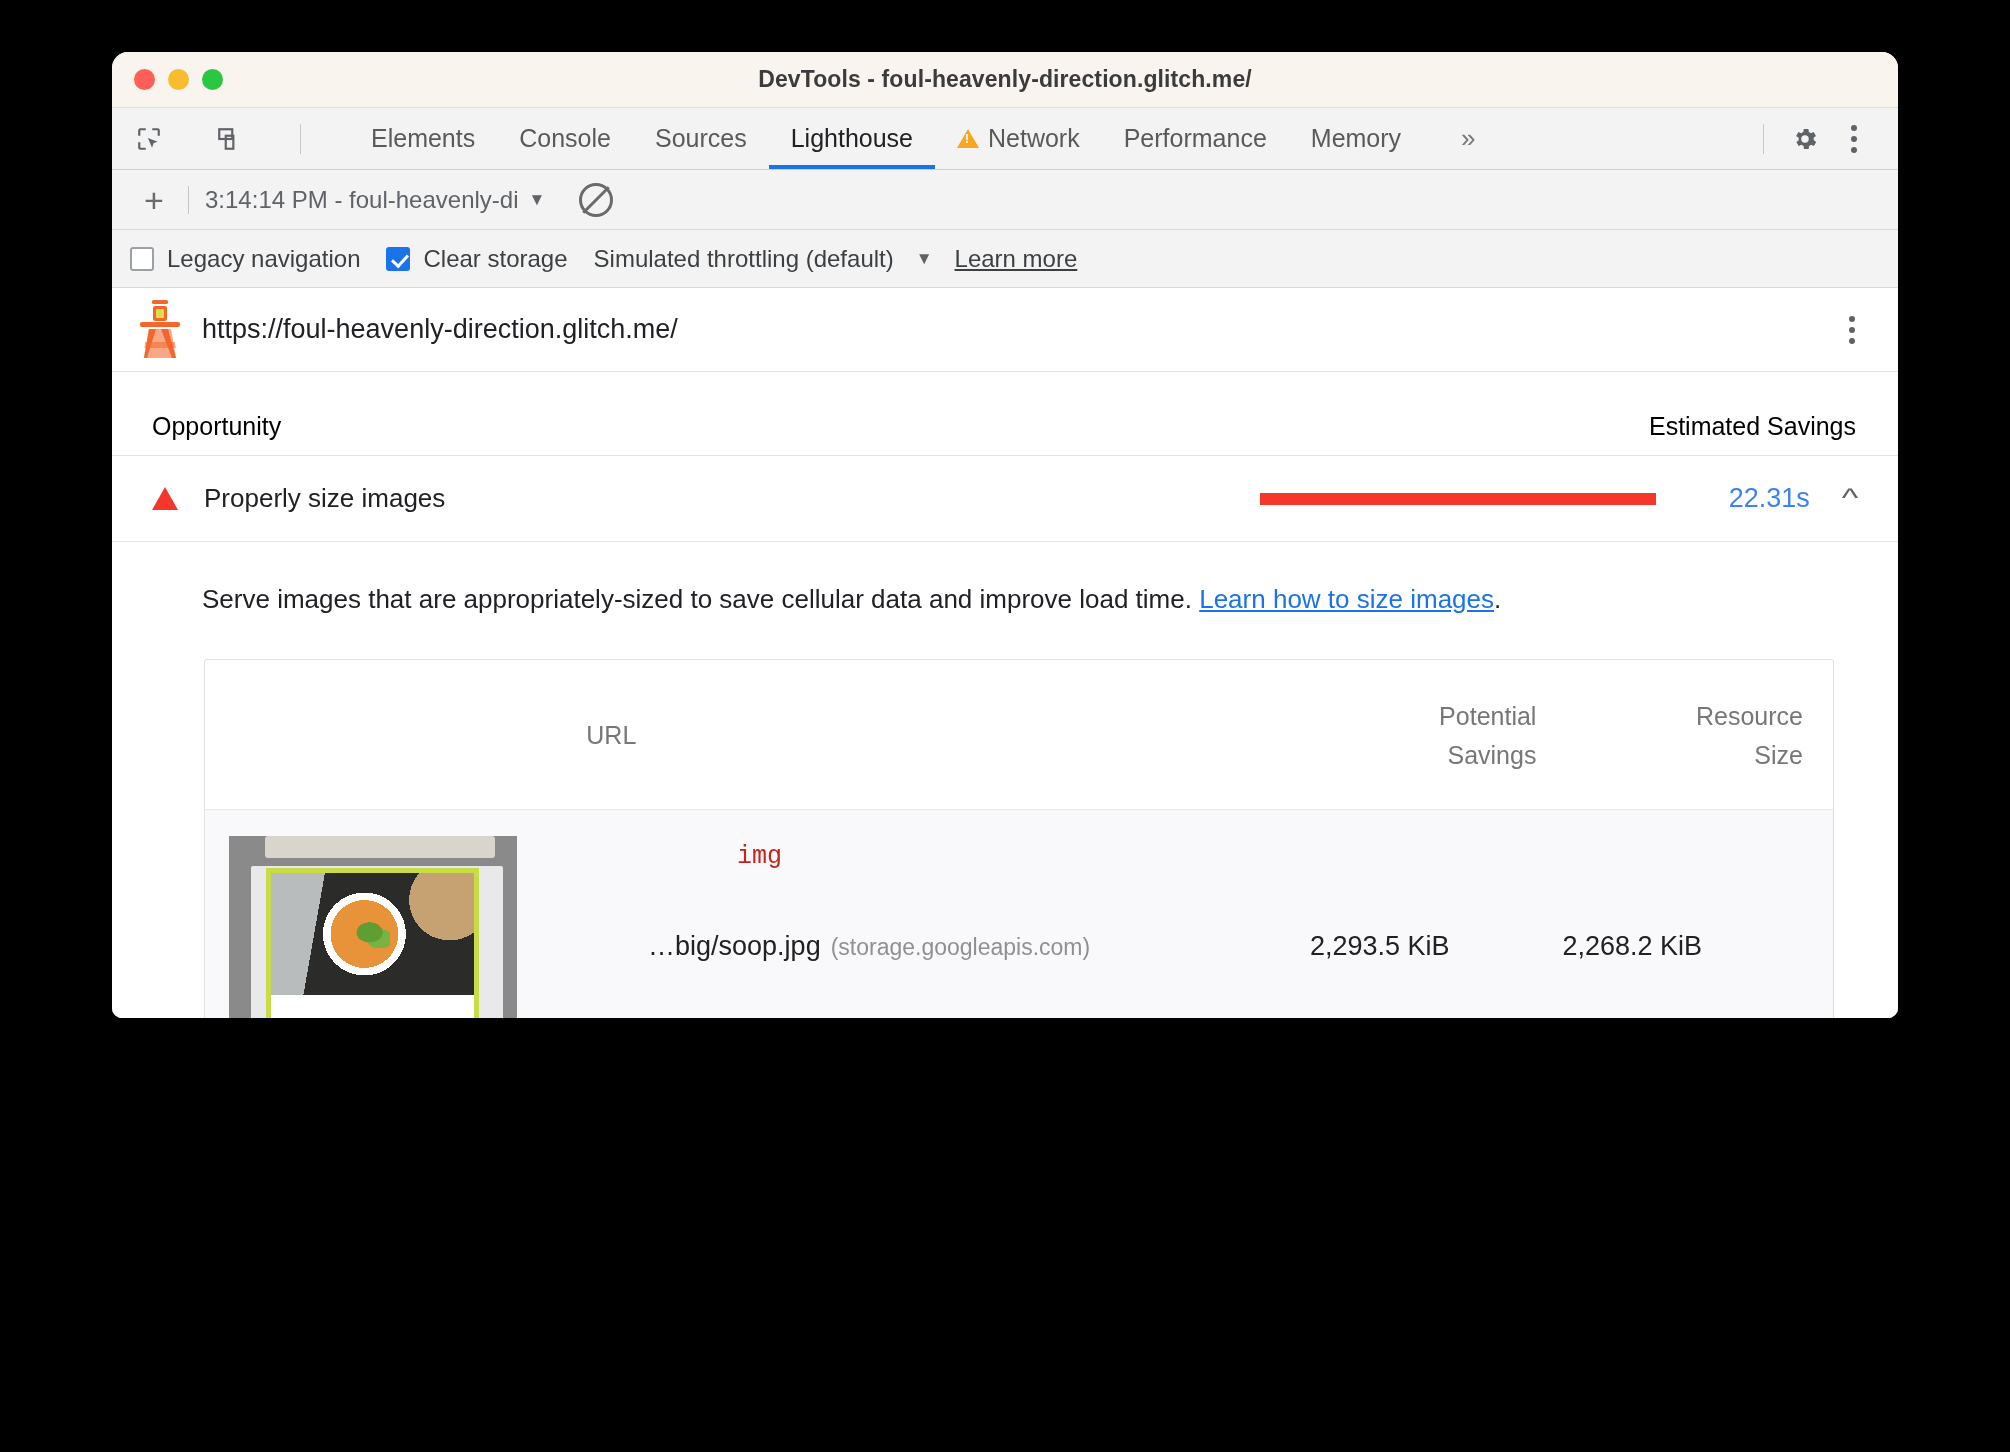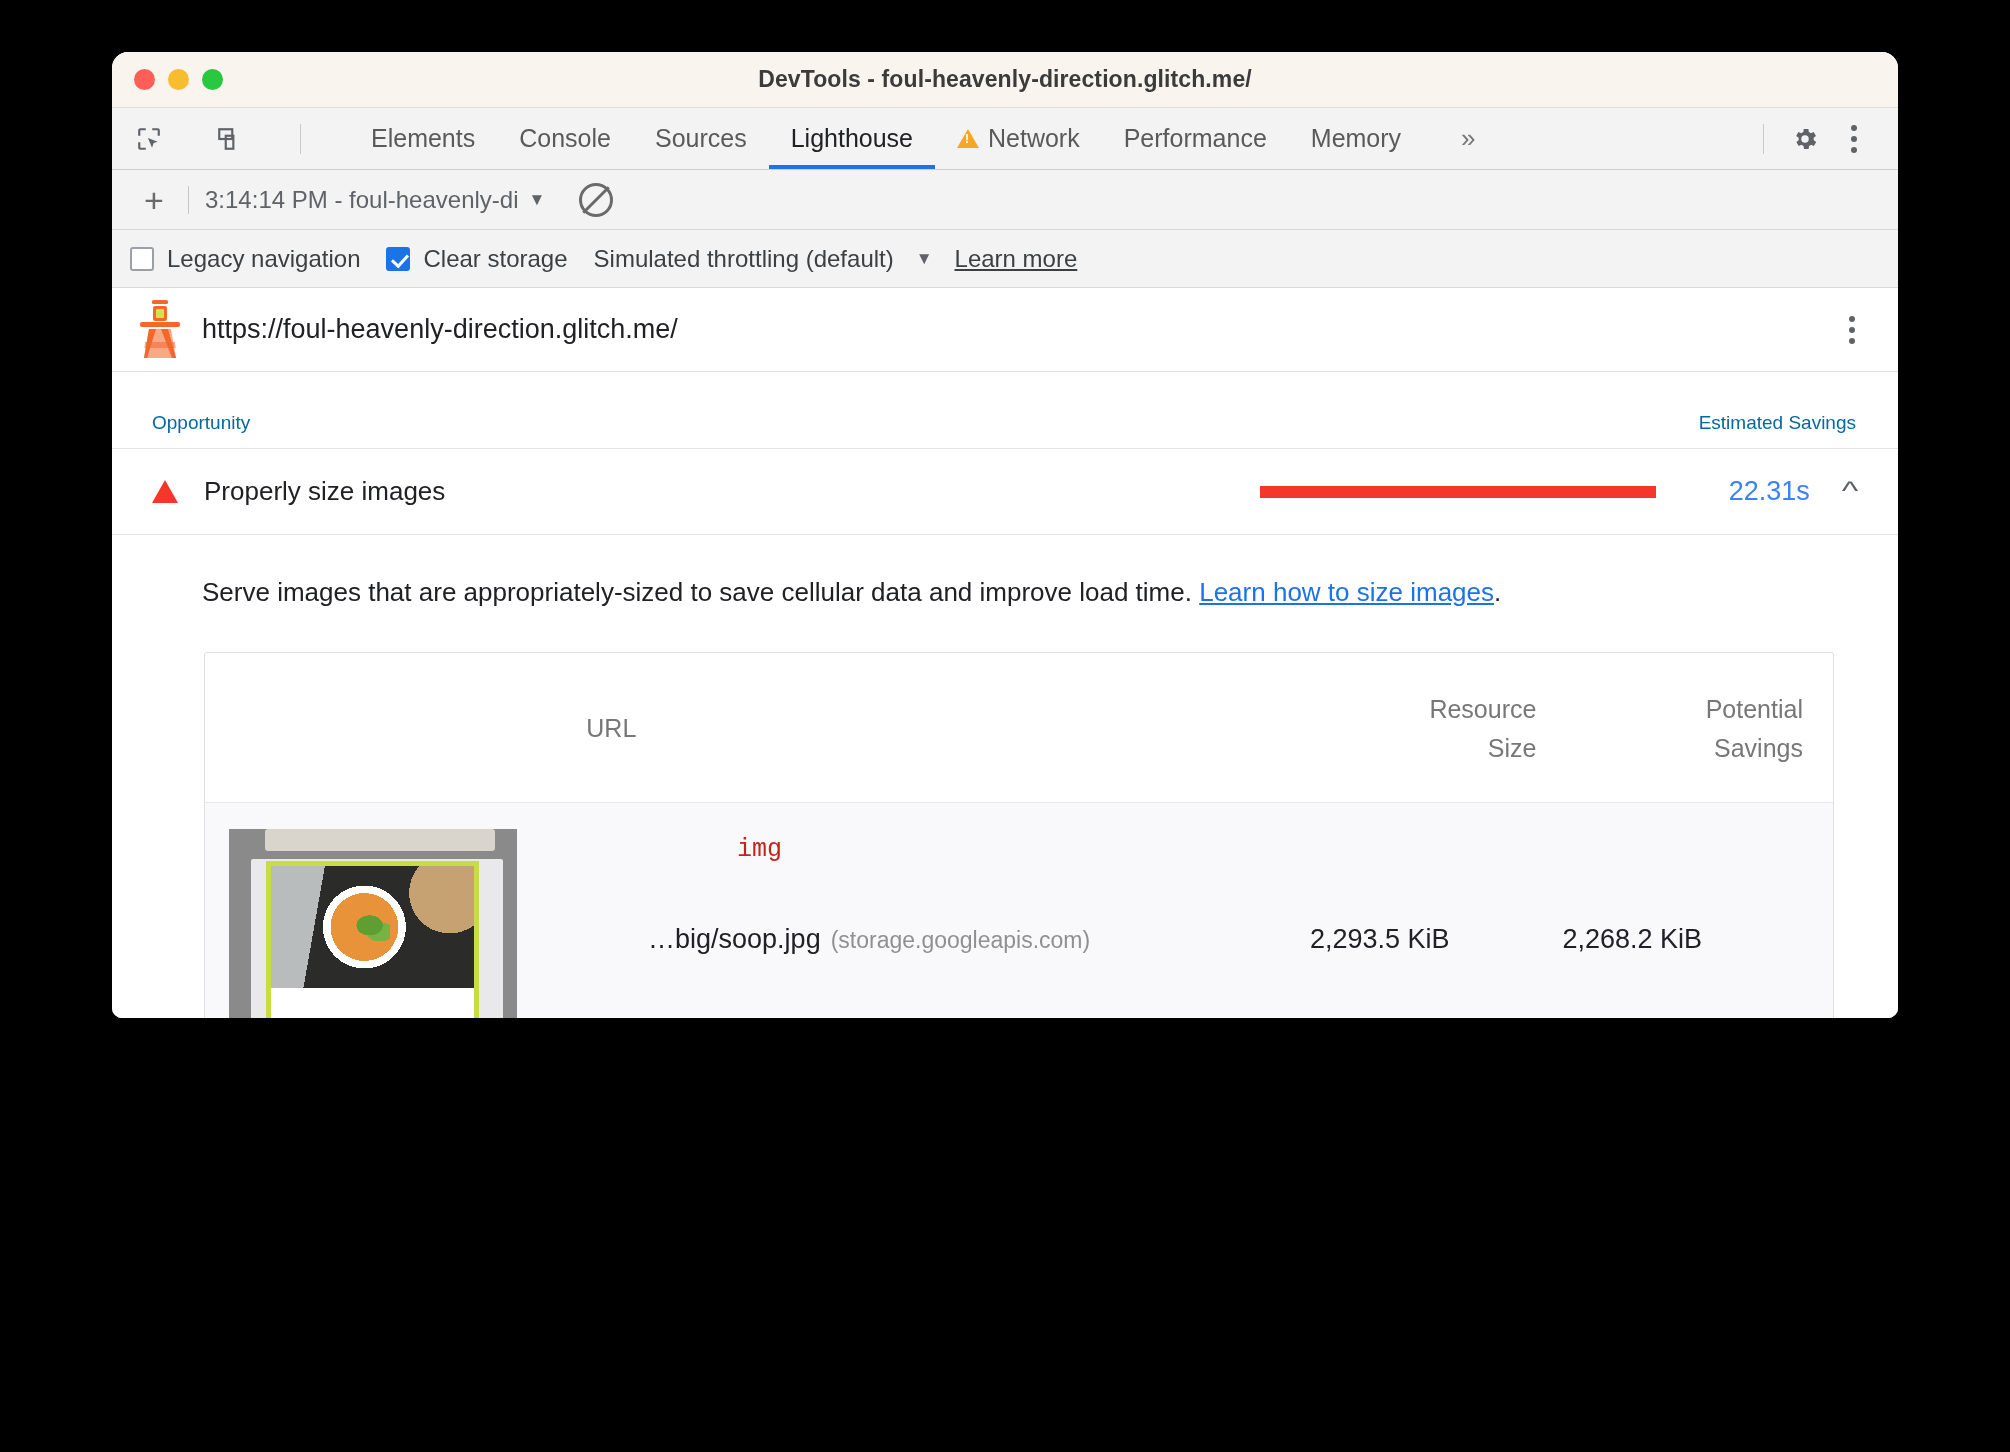--- a/index.html
+++ b/index.html
@@ -220,22 +220,22 @@
     font-weight: bold;
     color: #5f6368;
     letter-spacing: 1.2px;
     padding: 38px 0 0 40px;
   }
   .tbl-head {
     display: flex;
     align-items: flex-end;
     padding: 40px 42px 14px 40px;
     border-bottom: 1px solid #e4e4e4;
-    font-size: 19px;
-    color: #0369a1;
+    font-size: 25px;
+    color: #000000;
   }
   .tbl-head .col-right { margin-left: auto; }
 
   .opp-row {
     display: flex; align-items: center;
     padding: 22px 42px 22px 40px;
     border-bottom: 1px solid #e4e4e4;
     min-height: 86px;
   }
   .fail-tri {
@@ -518,26 +518,26 @@
     <div class="opp-desc">
       <span>Serve images that are appropriately-sized to save cellular data and improve load time.</span>
       <a href="#">Learn how to size images</a><span>.</span>
     </div>
 
     <div class="card">
       <div class="card-head">
         <span class="ch-url">URL</span>
         <span class="ch-spacer"></span>
         <span class="ch-num">
+          <span>Potential</span><br>
+          <span>Savings</span>
+        </span>
+        <span class="ch-num">
           <span>Resource</span><br>
           <span>Size</span>
-        </span>
-        <span class="ch-num">
-          <span>Potential</span><br>
-          <span>Savings</span>
         </span>
       </div>
 
       <div class="card-row">
         <div class="thumb">
           <div class="thumb-card-top"></div>
           <div class="thumb-panel"></div>
           <div class="thumb-hl">
             <div class="soup-photo">
               <div class="soup-herb"></div>

